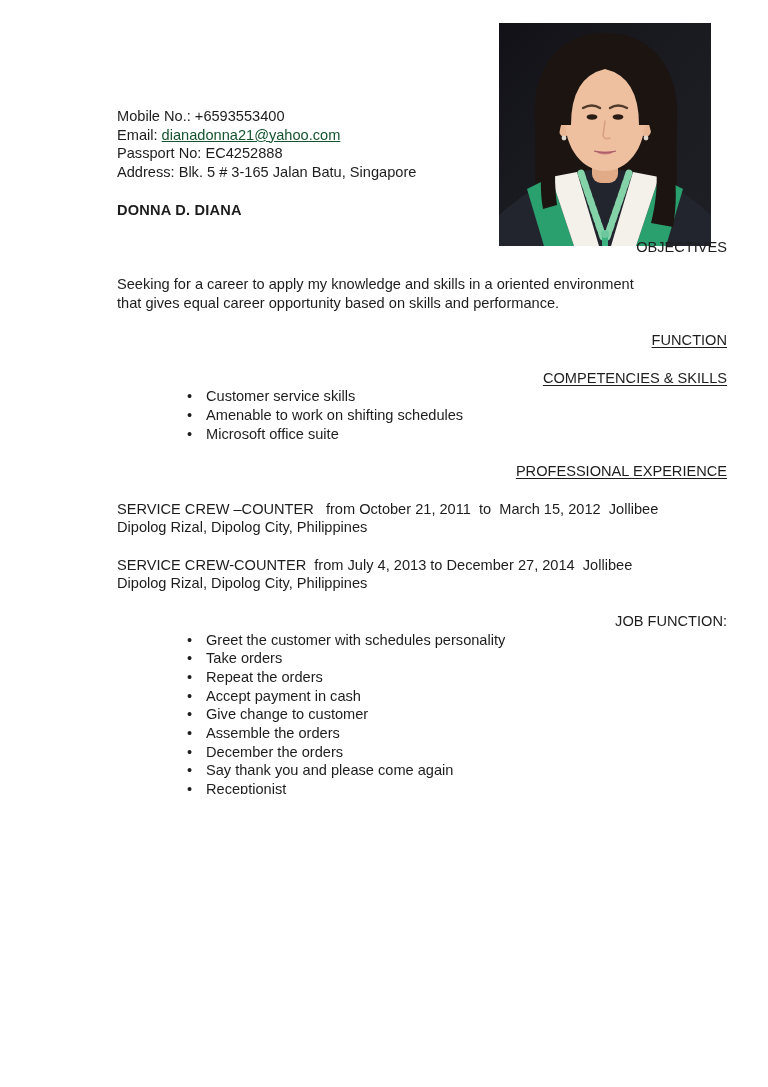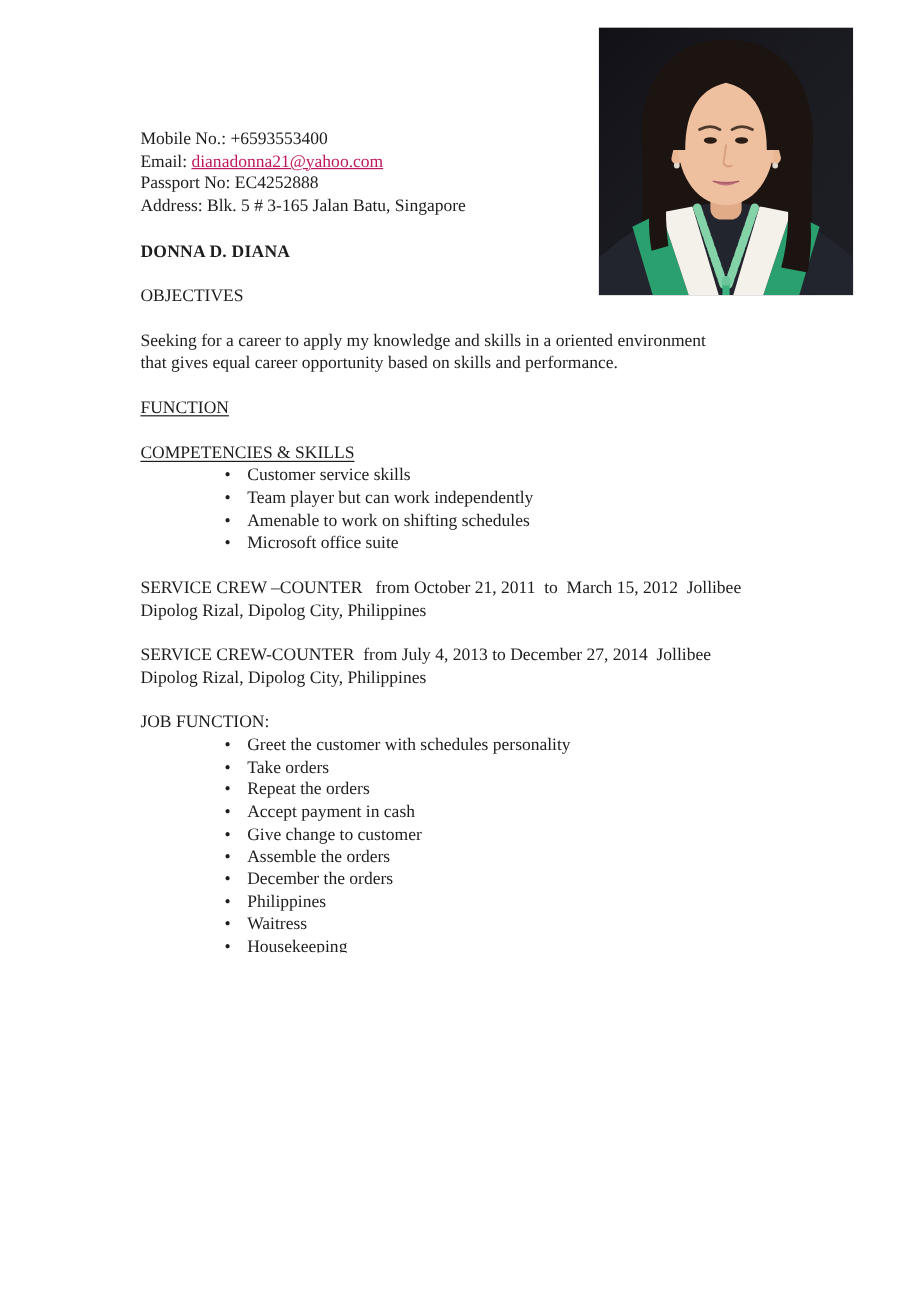--- a/index.html
+++ b/index.html
@@ -1,36 +1,36 @@
 <!DOCTYPE html>
 <html><head>
 <meta charset="utf-8">
 <style>
   html,body{margin:0;padding:0;background:#ffffff;}
   .page{
     position:relative;
     width:768px;height:794px;
     background:#ffffff;
-    font-family:Liberation Serif, serif;
+    font-family:Liberation Sans, sans-serif;
     color:#1d1d1d;
     overflow:hidden;
   }
   .content{
     position:absolute;
     left:117px;top:107px;
     width:610px;
     font-size:14.6px;
     line-height:18.7px;
   }
   .line{white-space:pre-wrap;}
   .gap{margin-top:18.7px;}
   .name{font-weight:bold;letter-spacing:.2px;}
-  .heading{white-space:pre-wrap;}
+  .heading{white-space:pre-wrap;text-align:right;}
   .heading.u{text-decoration:underline;text-decoration-thickness:1px;text-underline-offset:2px;}
-  a.email{color:#be185d;text-decoration:underline;text-decoration-thickness:1px;cursor:pointer;}
+  a.email{color:#14532d;text-decoration:underline;text-decoration-thickness:1px;cursor:pointer;}
   ul.blist{list-style:none;margin:0;padding:0;}
   ul.blist li{position:relative;padding-left:89px;white-space:pre-wrap;}
   ul.blist li::before{
     content:"\2022";
     position:absolute;left:70px;top:0;
     font-size:14.6px;
   }
   .photo{
     position:absolute;left:499px;top:23px;
     width:212px;height:223px;
@@ -112,45 +112,46 @@
     <div class="gap">
       <div class="line">Seeking for a career to apply my knowledge and skills in a oriented environment</div>
       <div class="line">that gives equal career opportunity based on skills and performance.</div>
     </div>
 
     <div class="heading u gap">FUNCTION</div>
 
     <div class="heading u gap">COMPETENCIES &amp; SKILLS</div>
     <ul class="blist">
       <li>Customer service skills</li>
-      <li>Team player but can work independently</li>
       <li>Amenable to work on shifting schedules</li>
       <li>Microsoft office suite</li>
     </ul>
 
+    <div class="heading u gap">PROFESSIONAL EXPERIENCE</div>
     <div class="gap">
       <div class="line">SERVICE CREW –COUNTER   from October 21, 2011  to  March 15, 2012  Jollibee</div>
       <div class="line">Dipolog Rizal, Dipolog City, Philippines</div>
     </div>
     <div class="gap">
       <div class="line">SERVICE CREW-COUNTER  from July 4, 2013 to December 27, 2014  Jollibee</div>
       <div class="line">Dipolog Rizal, Dipolog City, Philippines</div>
     </div>
 
     <div class="heading gap">JOB FUNCTION:</div>
     <ul class="blist">
       <li>Greet the customer with schedules personality</li>
       <li>Take orders</li>
       <li>Repeat the orders</li>
       <li>Accept payment in cash</li>
       <li>Give change to customer</li>
       <li>Assemble the orders</li>
       <li>December the orders</li>
+      <li>Say thank you and please come again</li>
     </ul>
 
     <ul class="blist">
-      <li>Philippines</li>
+      <li>Receptionist</li>
       <li>Waitress</li>
       <li>Housekeeping</li>
     </ul>
 
   </div>
 </div>
 
 </body></html>

